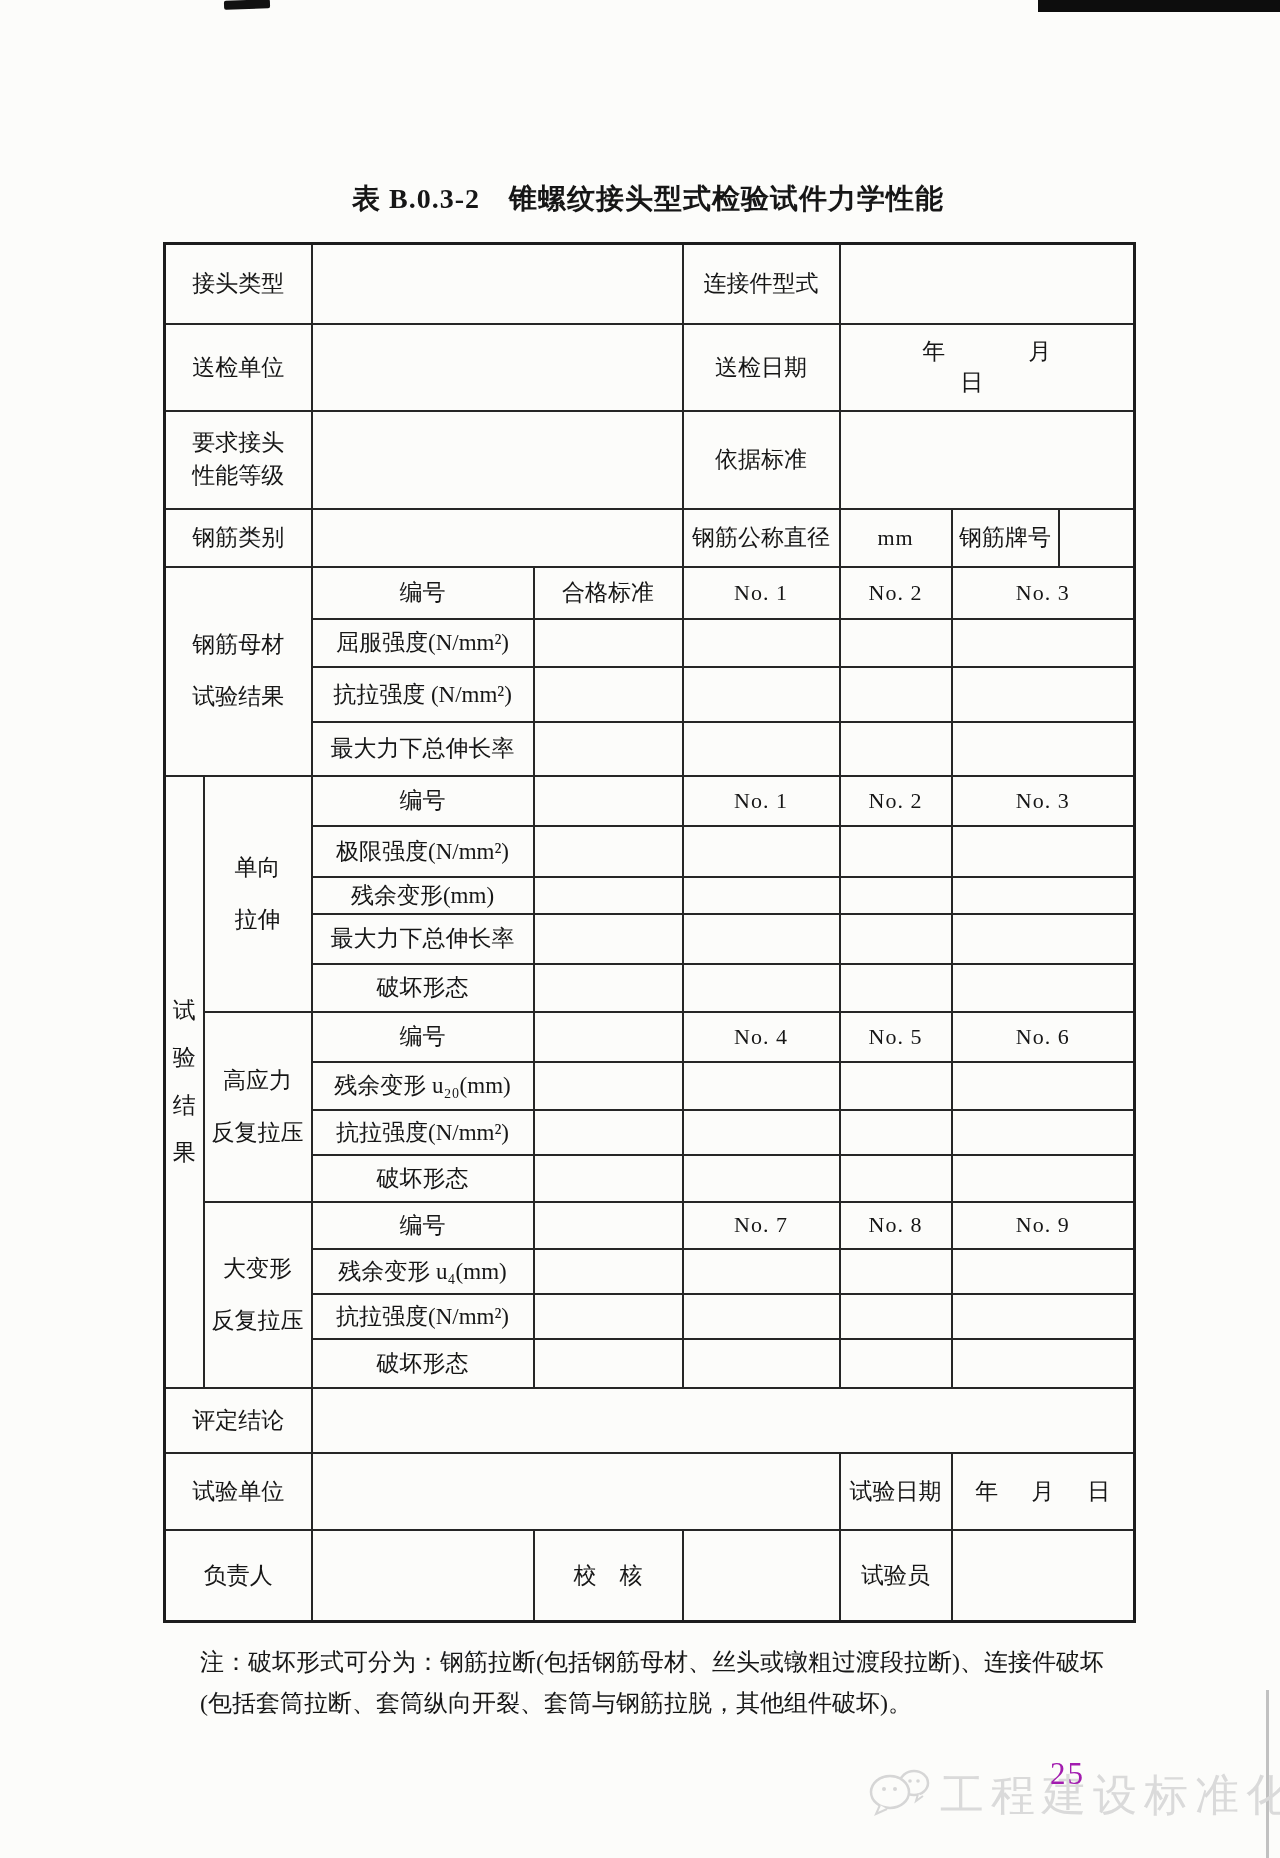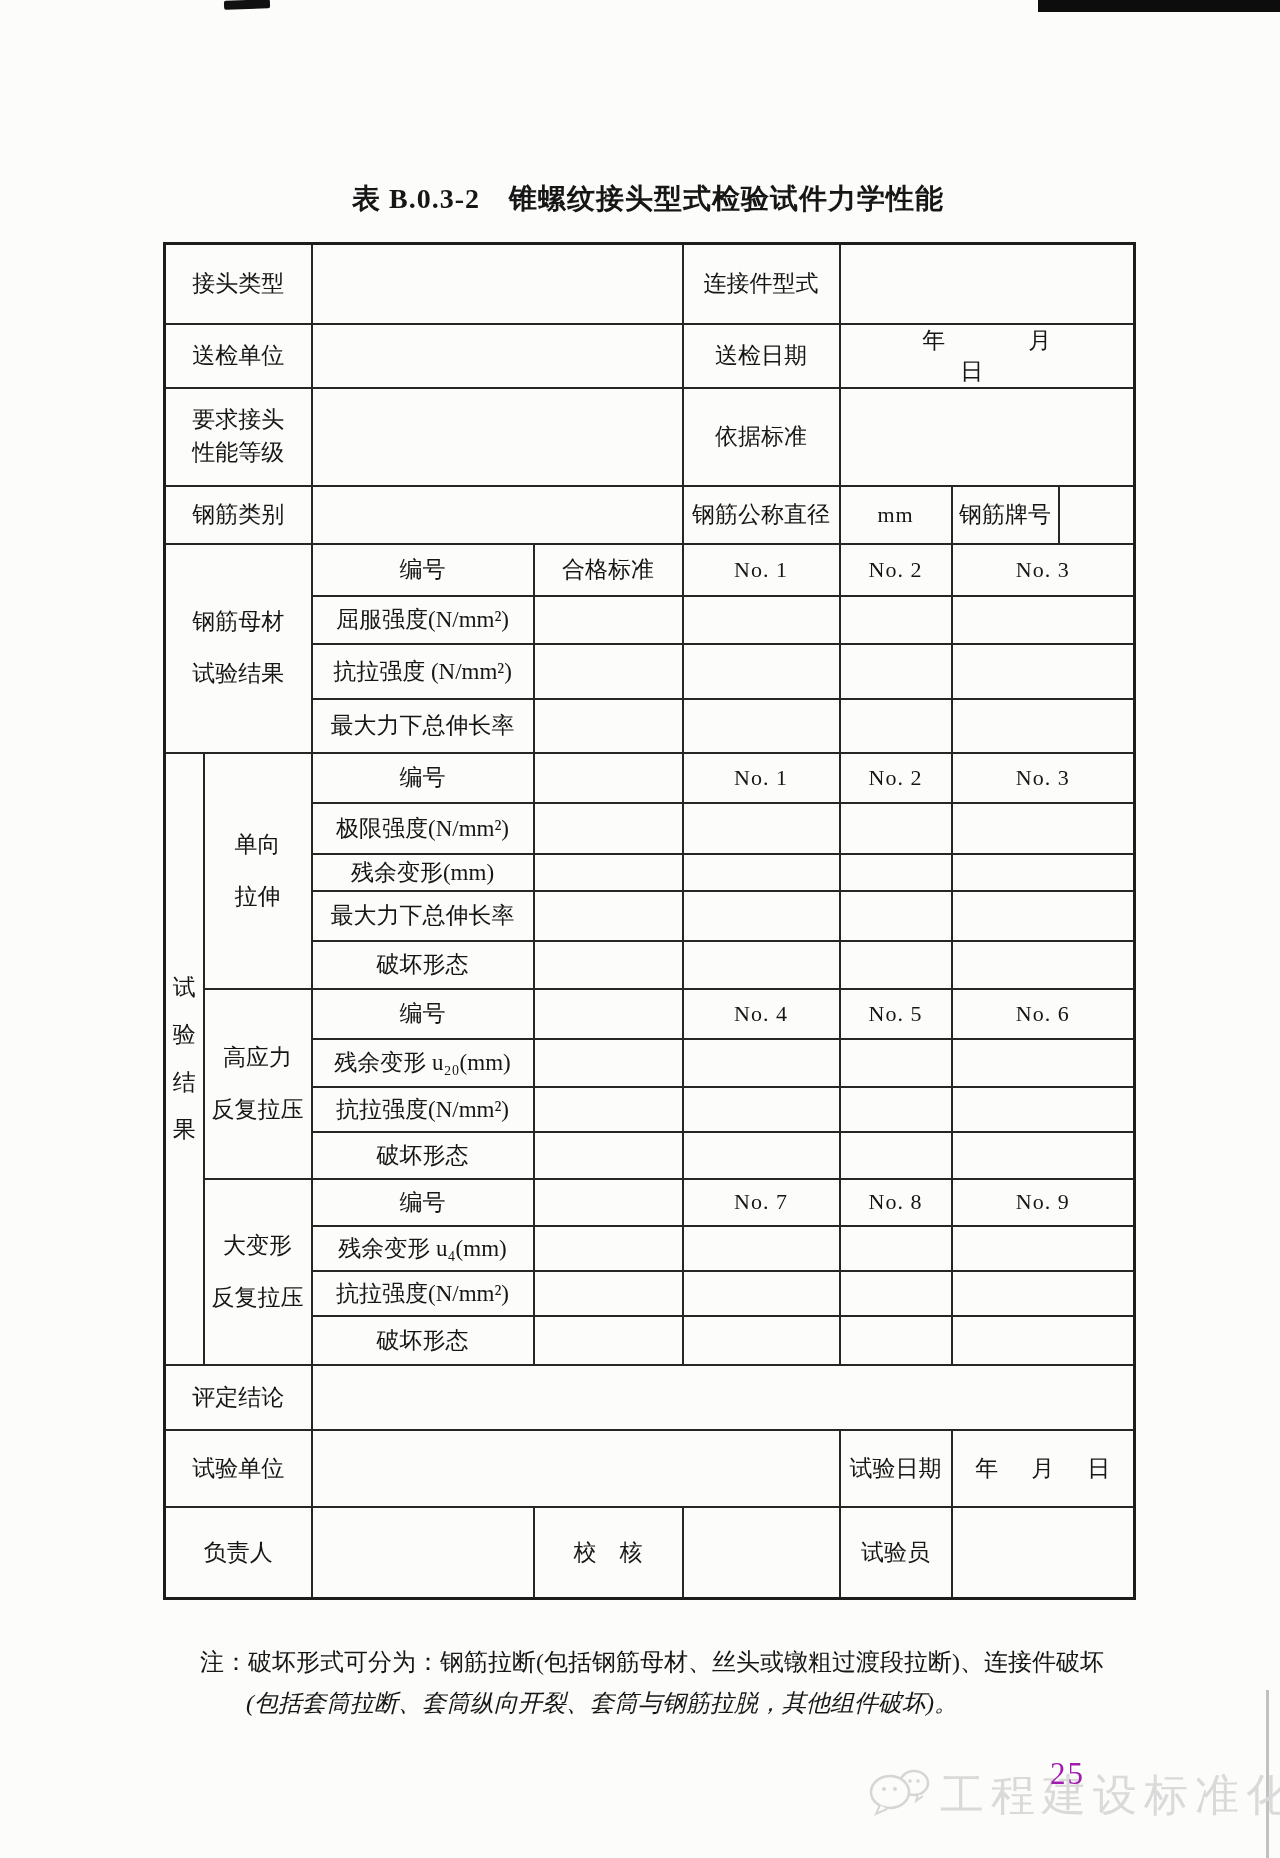--- a/index.html
+++ b/index.html
@@ -35,21 +35,21 @@
   .vertical-label{
     word-break:break-all;line-height:2.05;
     padding:0 5px;
   }
   .date-wide{letter-spacing:30px;text-indent:30px;}
   .date-narrow{letter-spacing:5px;text-indent:5px;}
   .note{
     position:absolute;left:200px;top:1642px;width:990px;
     font-size:24px;line-height:41px;
   }
-  .note .note-line2{margin-left:46px;font-style:italic;}
+  .note .note-line2{}
   .page-number{
     position:absolute;left:1050px;top:1756px;
     font-size:31px;color:#a21caf;letter-spacing:2px;
   }
   .watermark{
     position:absolute;left:940px;top:1766px;
     font-size:44px;color:#dadada;letter-spacing:7px;
     white-space:nowrap;
   }
   .watermark-logo{position:absolute;left:868px;top:1768px;}
@@ -88,21 +88,21 @@
       <col style="width:76px">
   </colgroup>
 
   <tbody>
       <tr style="height:80px">
     <td colspan="2">接头类型</td>
     <td colspan="2"></td>
     <td>连接件型式</td>
     <td colspan="3"></td>
   </tr>
-  <tr style="height:64px">
+  <tr style="height:87px">
     <td colspan="2">送检单位</td>
     <td colspan="2"></td>
     <td>送检日期</td>
     <td colspan="3" class="date-wide">年　月　日</td>
   </tr>
   <tr style="height:98px">
     <td colspan="2">
       <div class="stack3">
         <div>要求接头</div>
         <div>性能等级</div>

